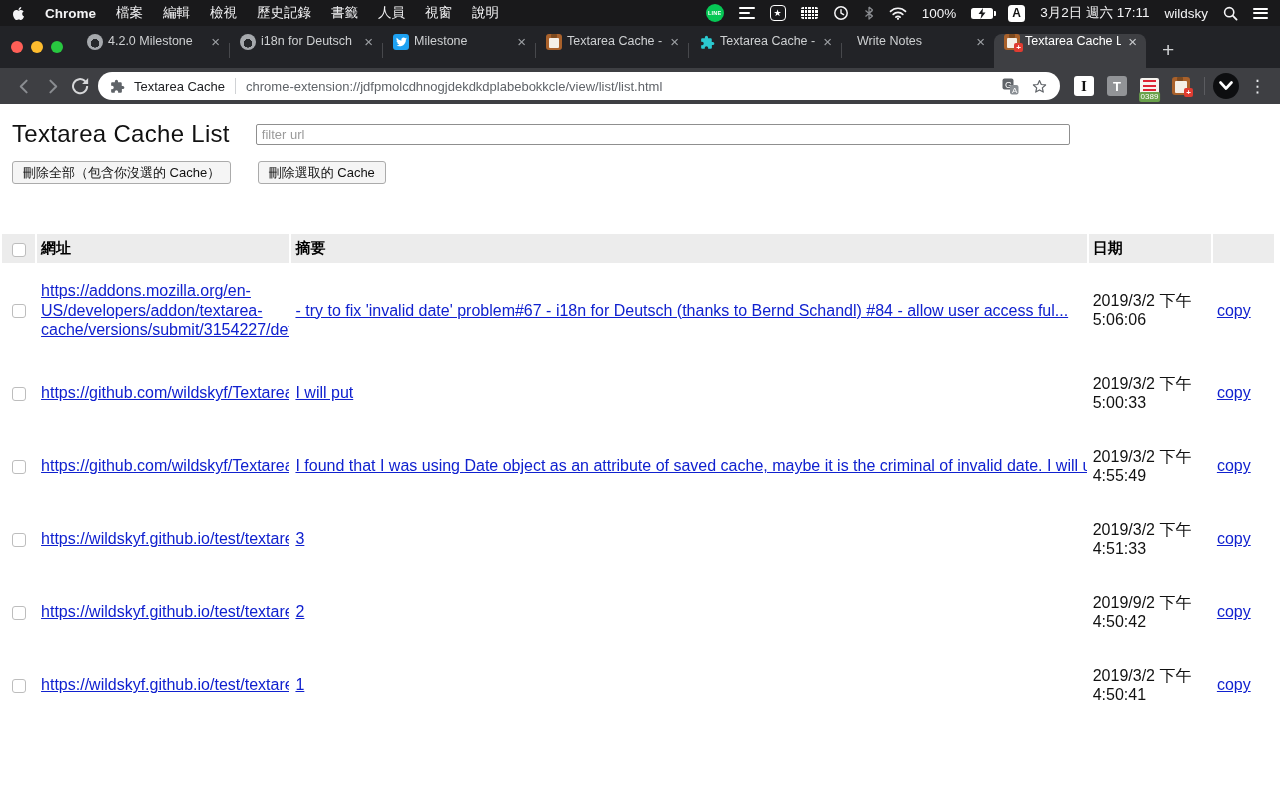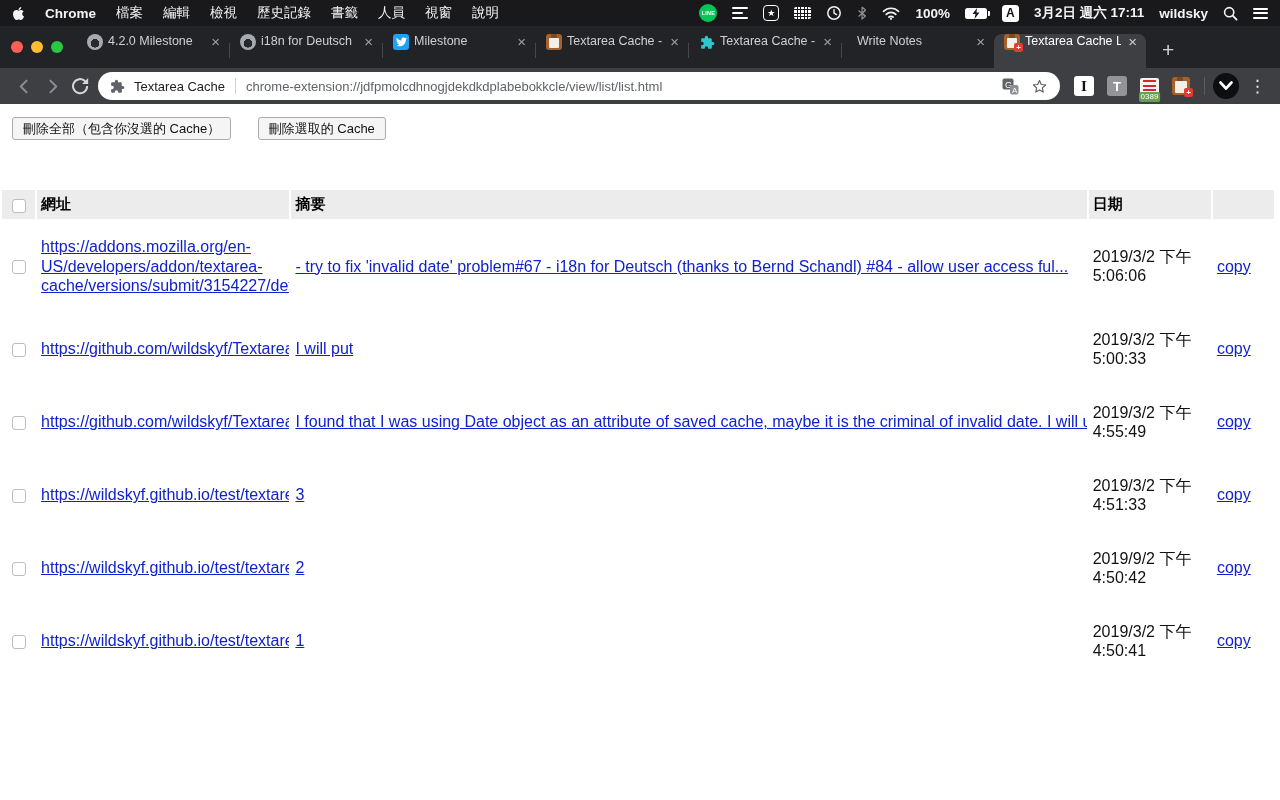--- a/index.html
+++ b/index.html
@@ -5,21 +5,21 @@
   * { box-sizing: border-box; }
   html,body { margin:0; padding:0; width:1280px; height:800px; overflow:hidden;
     font-family:"Liberation Sans", sans-serif; background:#fff; }
 
   
   .menubar { height:24px; background:#19191b; color:#f4f4f6; display:flex;
     align-items:center; padding:13px 12px; font-size:13.5px; }
   .mb-left { display:flex; align-items:center; gap:20px; }
   .mb-left .menu-item:first-of-type { font-weight:bold; }
   .mb-right { margin-left:auto; display:flex; align-items:center; gap:15px; }
-  .mb-right .txt { font-size:13.5px; font-weight:700; }
+  .mb-right .txt { font-size:13.5px; font-weight:400; }
   .icon-line { width:18px; height:18px; border-radius:50%; background:#06c755;
     color:#fff; font-size:5.5px; font-weight:bold; display:flex; align-items:center;
     justify-content:center; letter-spacing:.2px; }
   .icon-bars { display:flex; flex-direction:column; gap:2.5px; }
   .icon-bars i { display:block; height:2.2px; background:#fff; border-radius:1px; }
   .icon-bars i:nth-child(1){width:16px;} .icon-bars i:nth-child(2){width:11px;}
   .icon-bars i:nth-child(3){width:16px;}
   .icon-bars.even i { width:15px; height:2px; }
   .icon-bkm { width:16px; height:16px; border:1.6px solid #fff; border-radius:4px;
     display:flex; align-items:center; justify-content:center; color:#fff; font-size:9px; }
@@ -299,20 +299,24 @@
   <span class="tb-sep"></span>
   <span class="avatar">
     <svg width="14" height="10" viewBox="0 0 14 10">
         <path d="M1.5 1.5 L7 7.5 L12.5 1.5" fill="none" stroke="#fff" stroke-width="2.6" stroke-linecap="round" stroke-linejoin="round"></path>
       </svg>
   </span>
   <span class="dots">⋮</span>
 </div>
 
 <div class="content">
+  <div class="title-row">
+    <h1 class="page-title">Textarea Cache List</h1>
+    <input class="filter-input" type="text" placeholder="filter url" style="">
+  </div>
   <div class="btn-row">
     <button class="btn">刪除全部（包含你沒選的 Cache）</button>
     <button class="btn">刪除選取的 Cache</button>
   </div>
   <table class="cache">
     <colgroup>
       <col class="col-check">
         <col class="col-url">
         <col class="col-sum">
         <col class="col-date">

